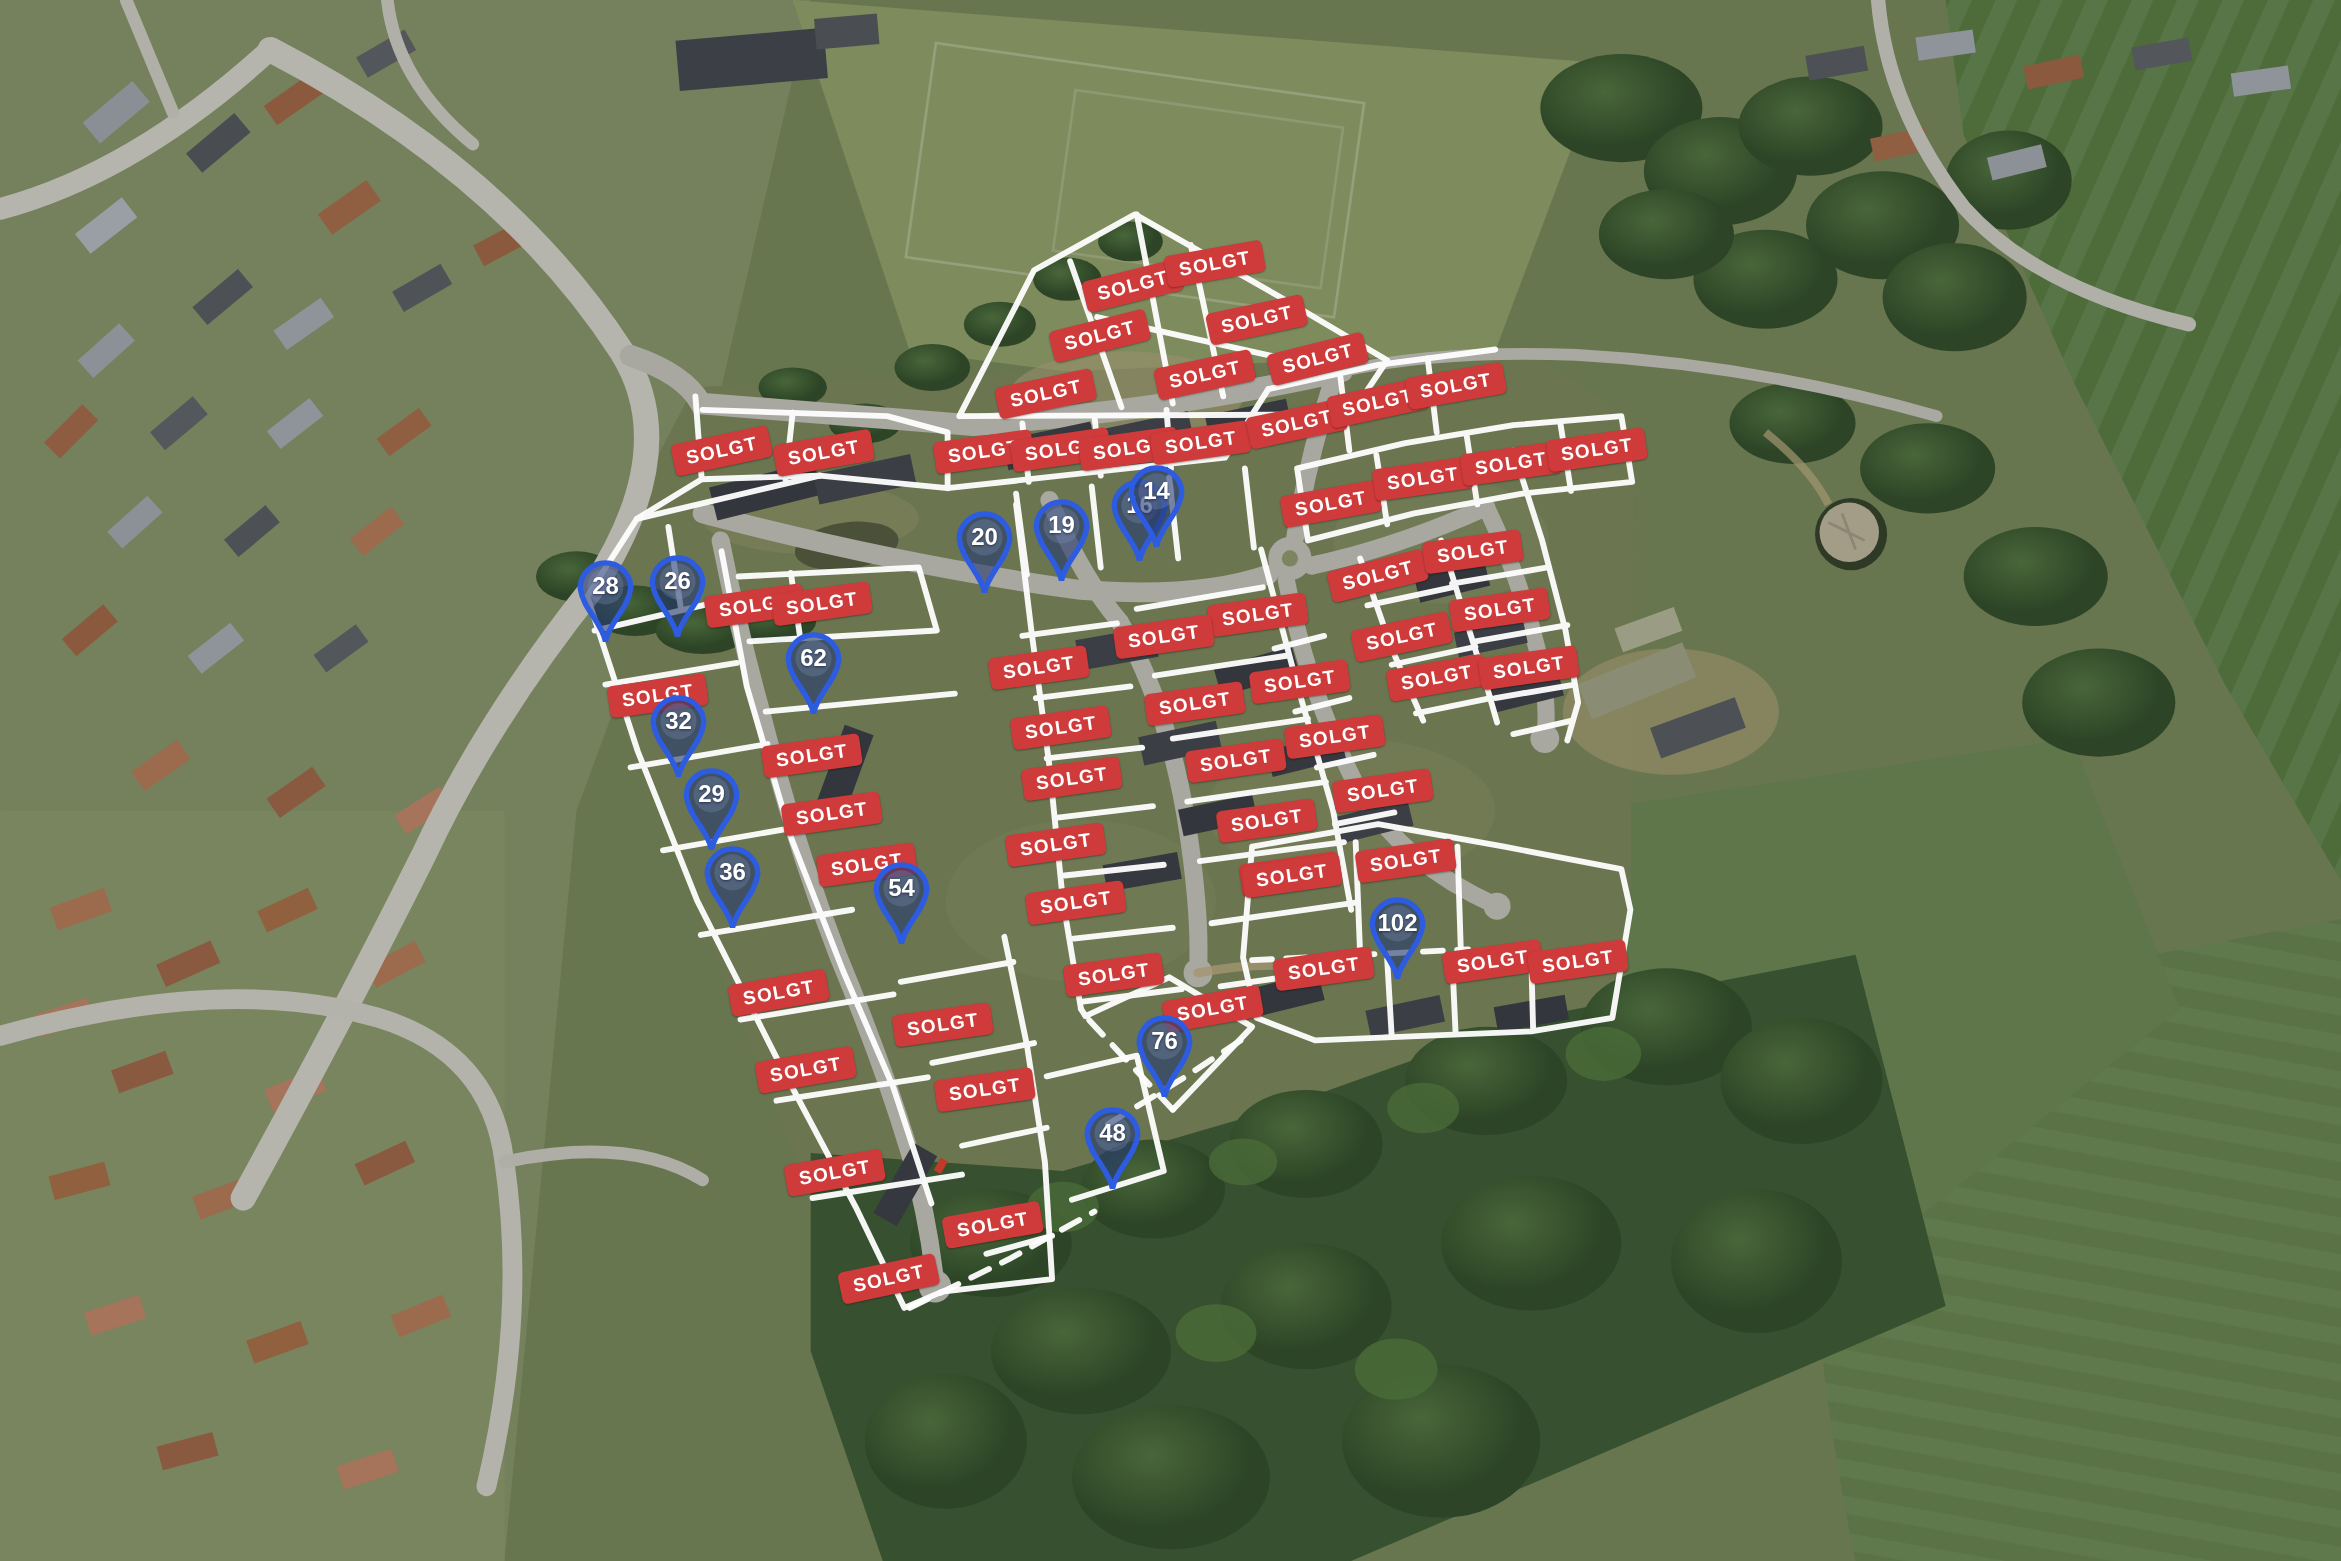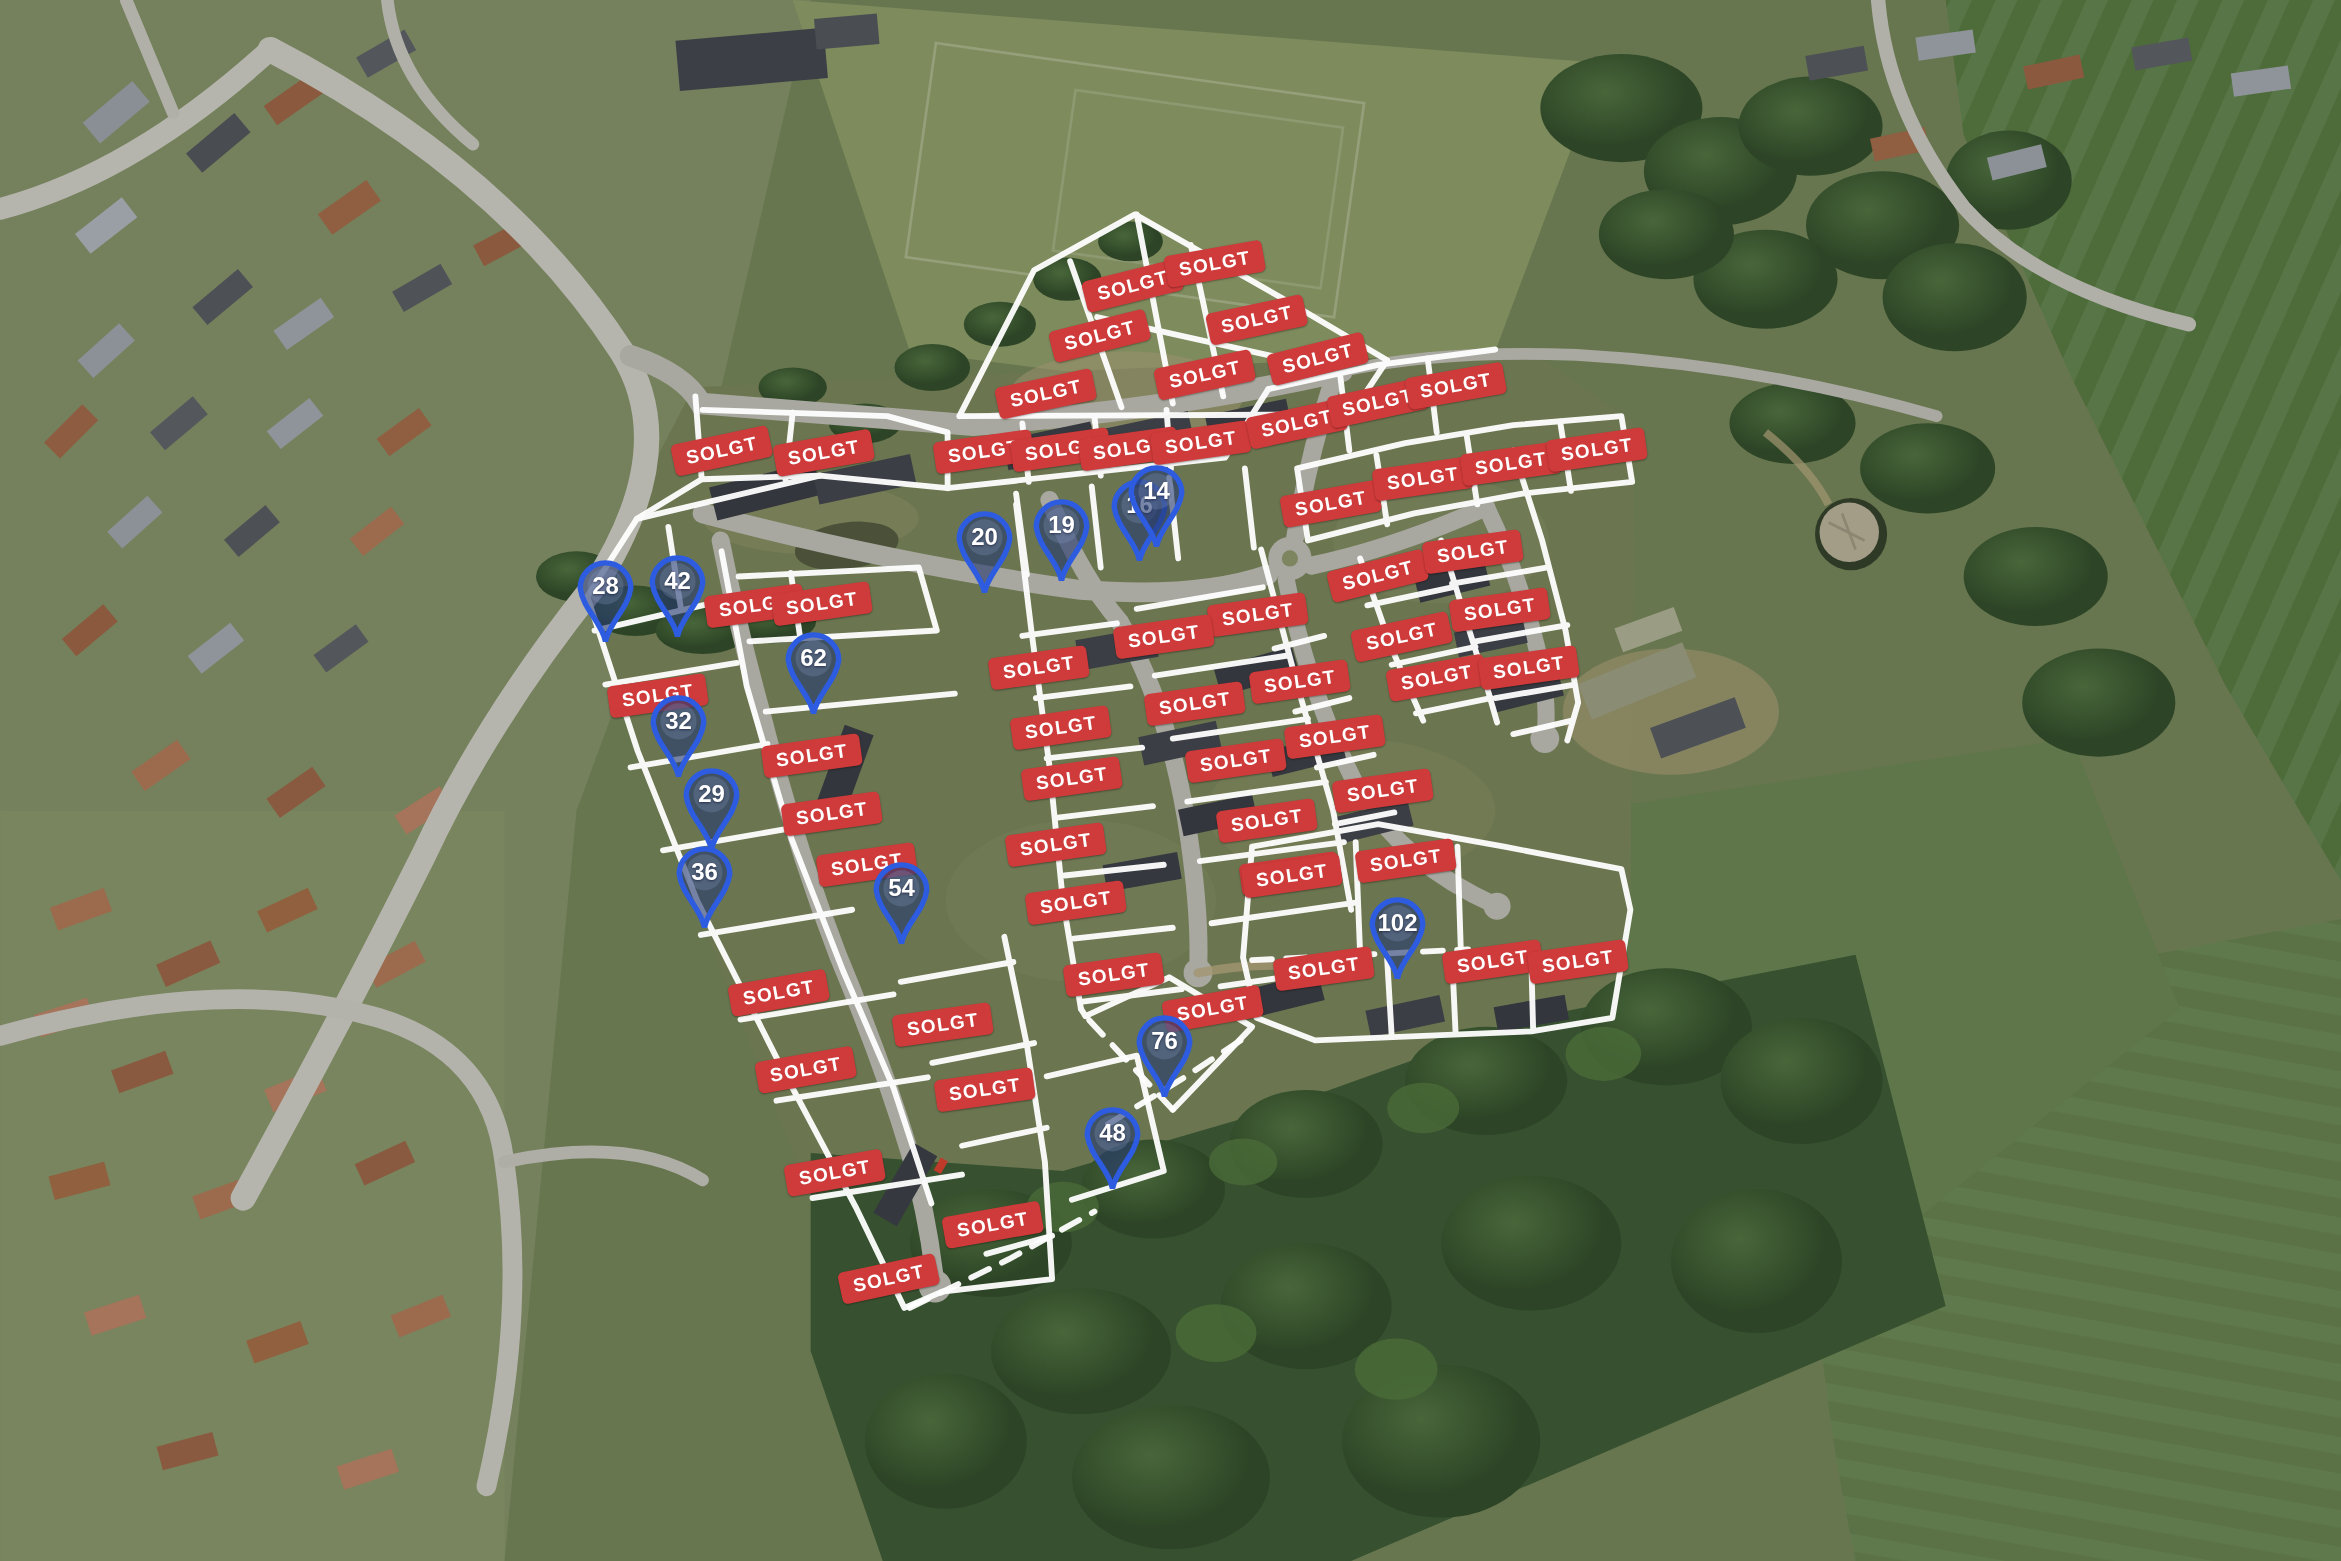--- a/index.html
+++ b/index.html
@@ -659,21 +659,21 @@
       <path d="M36,99 C32,78 11,63 8,40 A28,28 0 1 1 64,40 C61,63 40,78 36,99 Z" fill="rgba(38,58,112,0.62)" stroke="#2d5ce0" stroke-width="6"></path>
       <circle cx="36" cy="38" r="20" fill="rgba(130,150,190,0.28)"></circle>
     </svg>
     <div class="num">28</div>
   </div>
       <div class="pin" style="left: 677px; top: 583px;">
     <svg width="65" height="94" viewBox="0 0 72 104">
       <path d="M36,99 C32,78 11,63 8,40 A28,28 0 1 1 64,40 C61,63 40,78 36,99 Z" fill="rgba(38,58,112,0.62)" stroke="#2d5ce0" stroke-width="6"></path>
       <circle cx="36" cy="38" r="20" fill="rgba(130,150,190,0.28)"></circle>
     </svg>
-    <div class="num">42</div>
+    <div class="num">26</div>
   </div>
       <div class="pin" style="left: 813px; top: 660px;">
     <svg width="65" height="94" viewBox="0 0 72 104">
       <path d="M36,99 C32,78 11,63 8,40 A28,28 0 1 1 64,40 C61,63 40,78 36,99 Z" fill="rgba(38,58,112,0.62)" stroke="#2d5ce0" stroke-width="6"></path>
       <circle cx="36" cy="38" r="20" fill="rgba(130,150,190,0.28)"></circle>
     </svg>
     <div class="num">62</div>
   </div>
       <div class="pin" style="left: 678px; top: 723px;">
     <svg width="65" height="94" viewBox="0 0 72 104">
@@ -682,21 +682,21 @@
     </svg>
     <div class="num">32</div>
   </div>
       <div class="pin" style="left: 711px; top: 796px;">
     <svg width="65" height="94" viewBox="0 0 72 104">
       <path d="M36,99 C32,78 11,63 8,40 A28,28 0 1 1 64,40 C61,63 40,78 36,99 Z" fill="rgba(38,58,112,0.62)" stroke="#2d5ce0" stroke-width="6"></path>
       <circle cx="36" cy="38" r="20" fill="rgba(130,150,190,0.28)"></circle>
     </svg>
     <div class="num">29</div>
   </div>
-      <div class="pin" style="left: 704px; top: 874px; text-decoration: underline;">
+      <div class="pin" style="left: 732px; top: 874px; text-decoration: underline;">
     <svg width="65" height="94" viewBox="0 0 72 104">
       <path d="M36,99 C32,78 11,63 8,40 A28,28 0 1 1 64,40 C61,63 40,78 36,99 Z" fill="rgba(38,58,112,0.62)" stroke="#2d5ce0" stroke-width="6"></path>
       <circle cx="36" cy="38" r="20" fill="rgba(130,150,190,0.28)"></circle>
     </svg>
     <div class="num">36</div>
   </div>
       <div class="pin" style="left: 901px; top: 890px;">
     <svg width="65" height="94" viewBox="0 0 72 104">
       <path d="M36,99 C32,78 11,63 8,40 A28,28 0 1 1 64,40 C61,63 40,78 36,99 Z" fill="rgba(38,58,112,0.62)" stroke="#2d5ce0" stroke-width="6"></path>
       <circle cx="36" cy="38" r="20" fill="rgba(130,150,190,0.28)"></circle>

